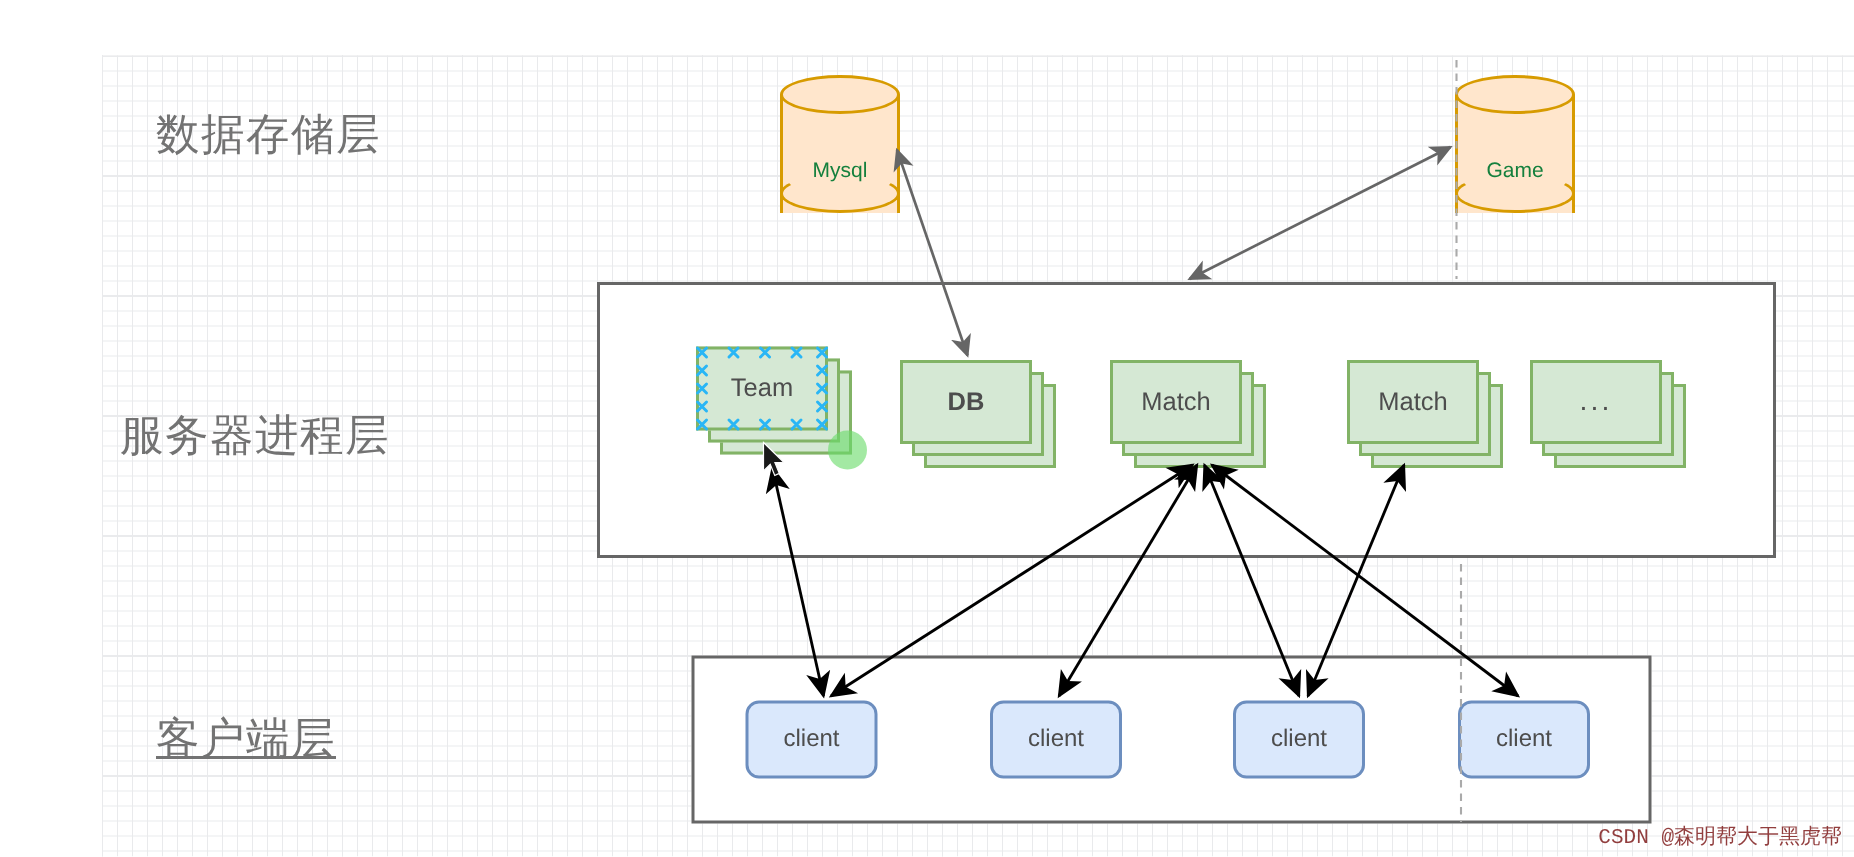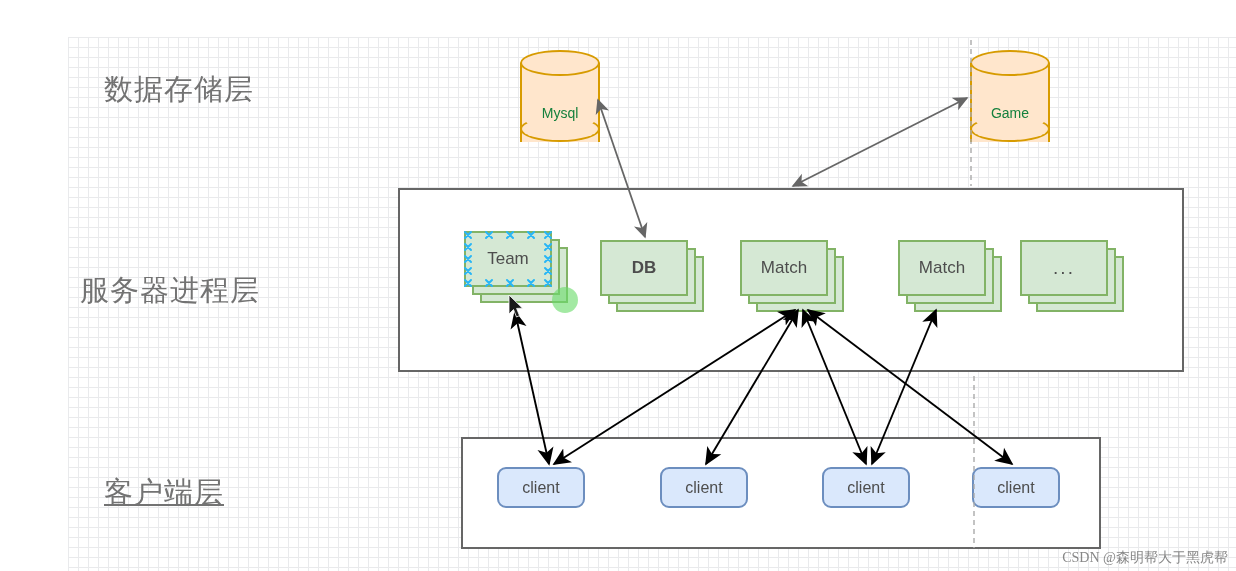--- a/index.html
+++ b/index.html
@@ -152,21 +152,21 @@
     height: 26px;
     border-radius: 50%;
     background: rgba(106, 219, 106, 0.62);
     z-index: 7;
   }
 
   
   .client-box {
     position: absolute;
     width: 88px;
-    height: 41px;
+    height: 52px;
     background: #dae8fc;
     border: 2px solid #6c8ebf;
     border-radius: 9px;
     box-sizing: border-box;
     display: flex;
     align-items: center;
     justify-content: center;
     font-size: 16px;
     color: #4d4d4d;
   }
@@ -186,23 +186,23 @@
 
   
   .cursor-arrow { position: absolute; pointer-events: none; }
 
   
   #watermark {
     position: absolute;
     right: 8px;
     bottom: 4px;
     font-size: 14px;
-    color: #737373;
+    color: #7f1d1d;
     opacity: 0.85;
-    font-family: Liberation Serif, serif;
+    font-family: Liberation Mono, monospace;
     white-space: nowrap;
   }
 </style>
 </head>
 <body>
 
 <div id="grid-bg"></div>
 
 <div class="layer-label" id="label-storage">数据存储层</div>
 <div class="layer-label" id="label-server">服务器进程层</div>

